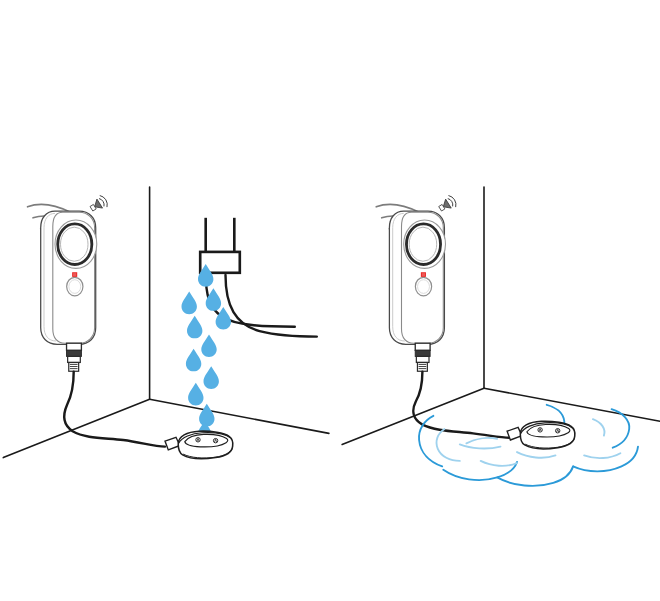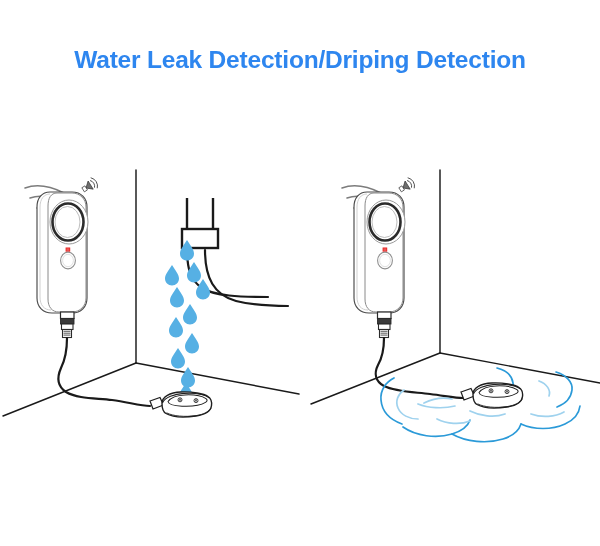--- a/index.html
+++ b/index.html
@@ -38,21 +38,20 @@
     width: 600px;
     height: 546px;
   }
   svg { display: block; }
 </style>
 </head>
 <body>
 
 <div id="page">
 
-  <div id="title">Water Leak Detection/Driping Detection</div>
 
   <div id="scene">
     <svg width="600" height="546" viewBox="0 0 600 546" xmlns="http://www.w3.org/2000/svg">
       <defs>
 
         <g id="drop">
           <path d="M0,-11 C3.6,-5.2 7,-1.4 7,2.6 C7,6.7 3.9,9.6 0,9.6 C-3.9,9.6 -7,6.7 -7,2.6 C-7,-1.4 -3.6,-5.2 0,-11 Z"></path>
         </g>
 
         <g id="alarm-unit">

